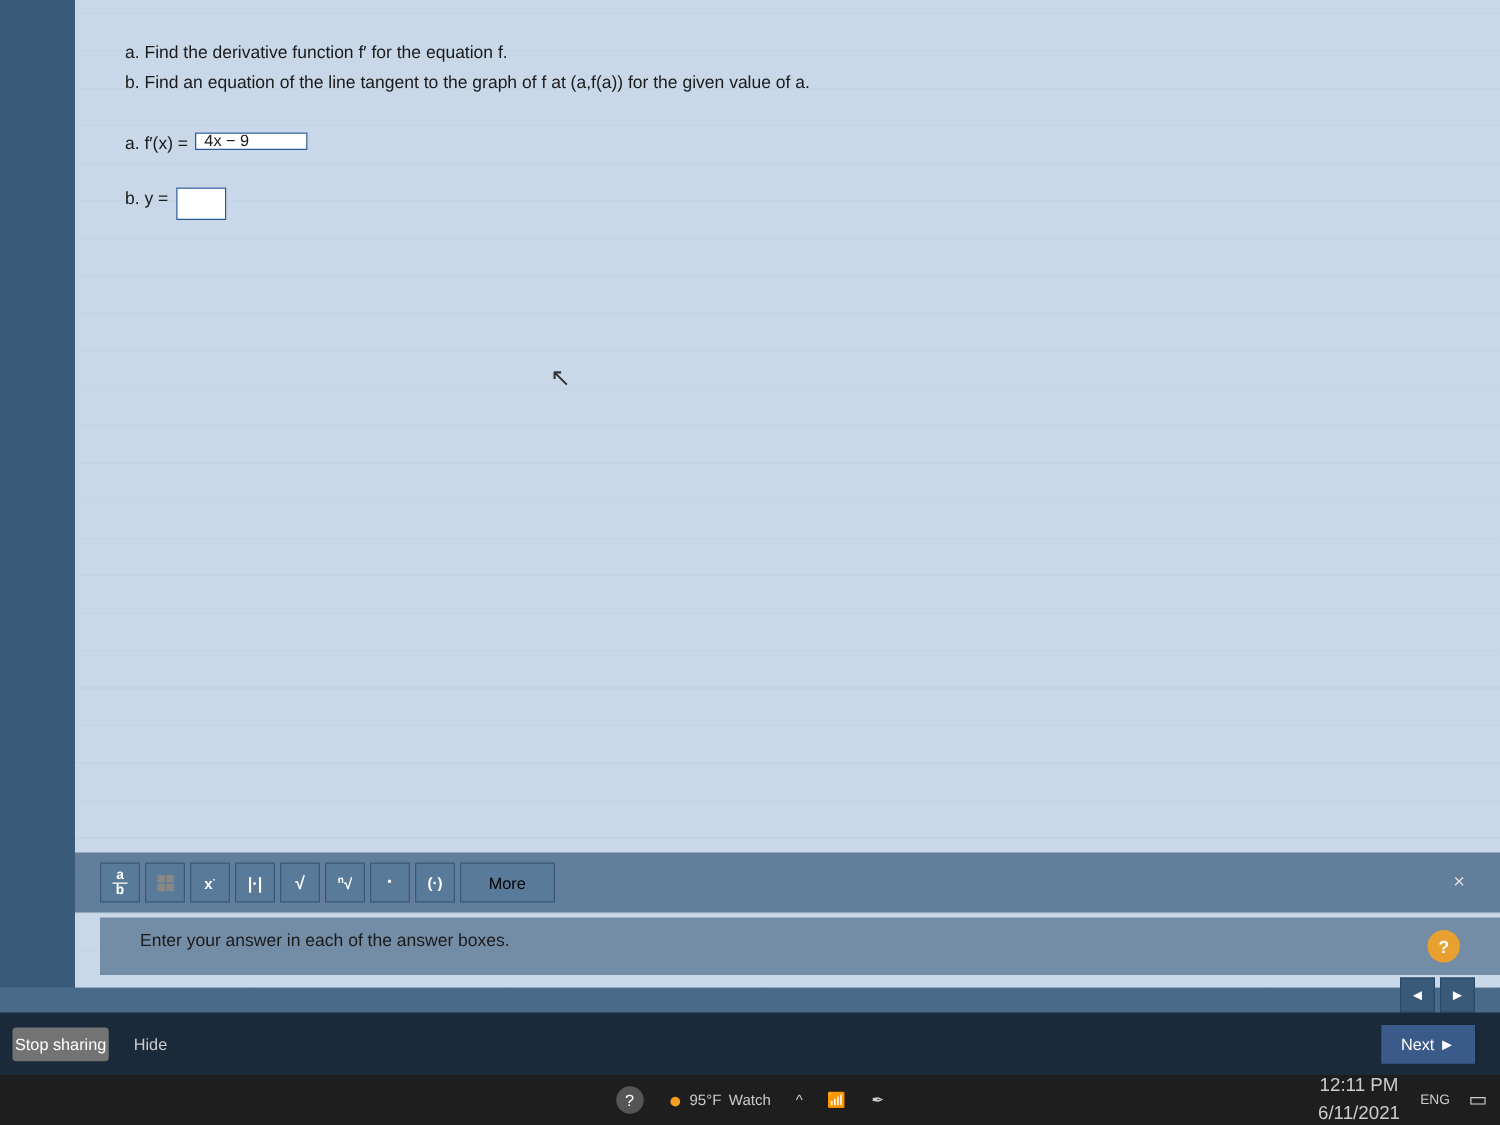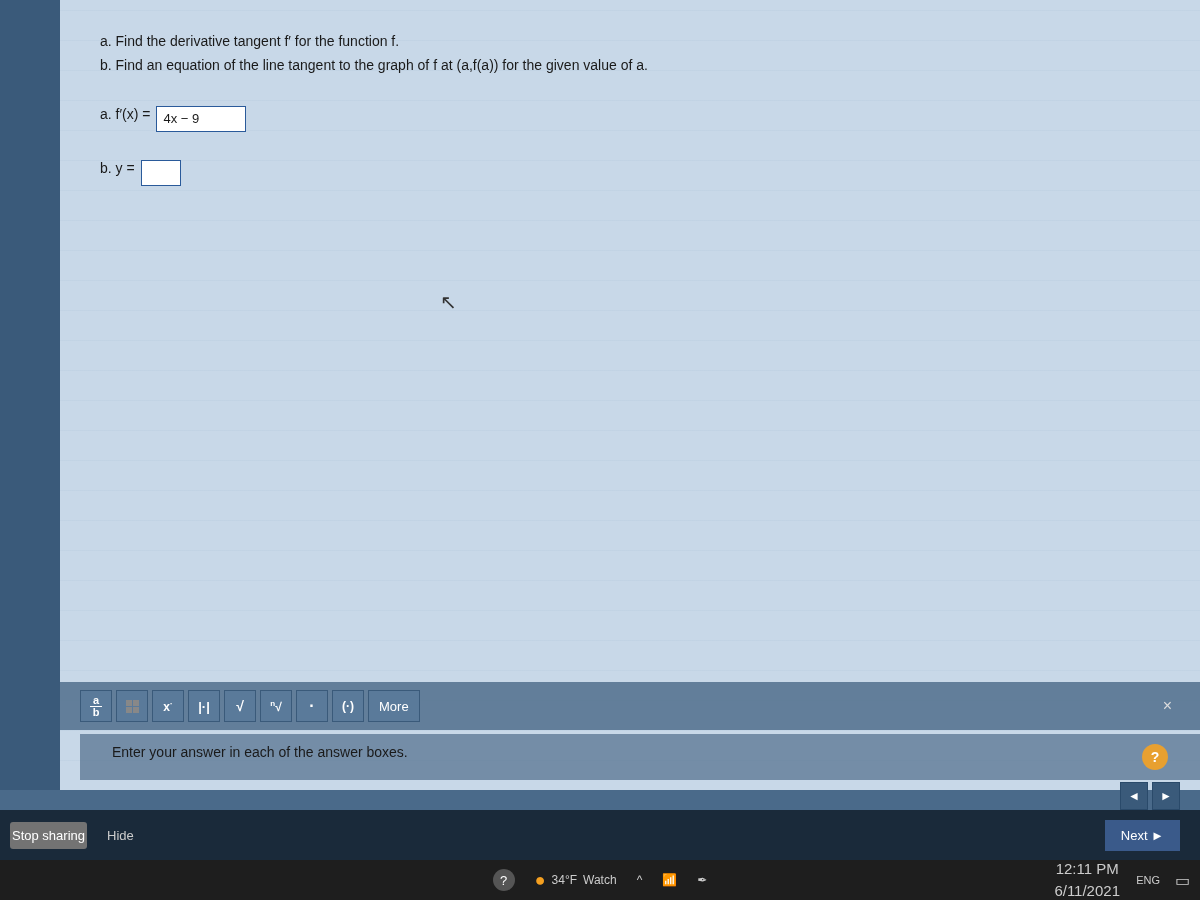--- a/index.html
+++ b/index.html
@@ -63,21 +63,21 @@
       display: flex;
       align-items: flex-start;
       gap: 6px;
       margin-top: 28px;
     }
 
     .answer-box {
       border: 1.5px solid #2a5a9a;
       background: white;
       min-width: 90px;
-      height: 26px;
+      height: 14px;
       padding: 2px 6px;
       font-size: 13px;
       display: inline-flex;
       align-items: center;
     }
 
     .answer-box-empty {
       border: 1.5px solid #2a5a9a;
       background: white;
       min-width: 40px;
@@ -108,22 +108,22 @@
       align-items: center;
       justify-content: center;
       cursor: pointer;
       font-size: 13px;
       font-weight: bold;
     }
 
     .more-btn {
       background: #5a7a9a;
       border: 1px solid #3a5a7a;
-      color: #ffffff;
-      padding: 4px 10px;
+      color: #000000;
+      padding: 4px 22px;
       height: 32px;
       display: flex;
       align-items: center;
       cursor: pointer;
       font-size: 13px;
     }
 
     .toolbar-close {
       margin-left: auto;
       color: #ddd;
@@ -301,21 +301,21 @@
 </head>
 <body>
 
 <div class="gear-corner">⚙</div>
 
 <div class="left-strip"></div>
 
 <div class="main-content">
 
   <div class="problem-text">
-    <div>a. Find the derivative tangent f′ for the function f.</div>
+    <div>a. Find the derivative function f′ for the equation f.</div>
     <div>b. Find an equation of the line tangent to the graph of f at (a,f(a)) for the given value of a.</div>
   </div>
 
 
   <div class="answer-row">
     <span>a. f′(x) =</span>
     <div class="answer-box">
       <span>4x − 9</span>
     </div>
   </div>
@@ -399,21 +399,21 @@
     <span>Next ►</span>
   </button>
 </div>
 
 <div class="system-tray">
   <div class="tray-item">
     <span style="background:#555; border-radius:50%; width:22px; height:22px; display:flex; align-items:center; justify-content:center; font-size:13px; color:white;">?</span>
   </div>
   <div class="tray-item">
     <span style="color:#f5a020; font-size:18px;">●</span>
-    <span>34°F</span>
+    <span>95°F</span>
     <span>Watch</span>
   </div>
   <div class="tray-item">
     <span>^</span>
   </div>
   <div class="tray-item">
     <span>📶</span>
   </div>
   <div class="tray-item">
     <span>✒</span>

